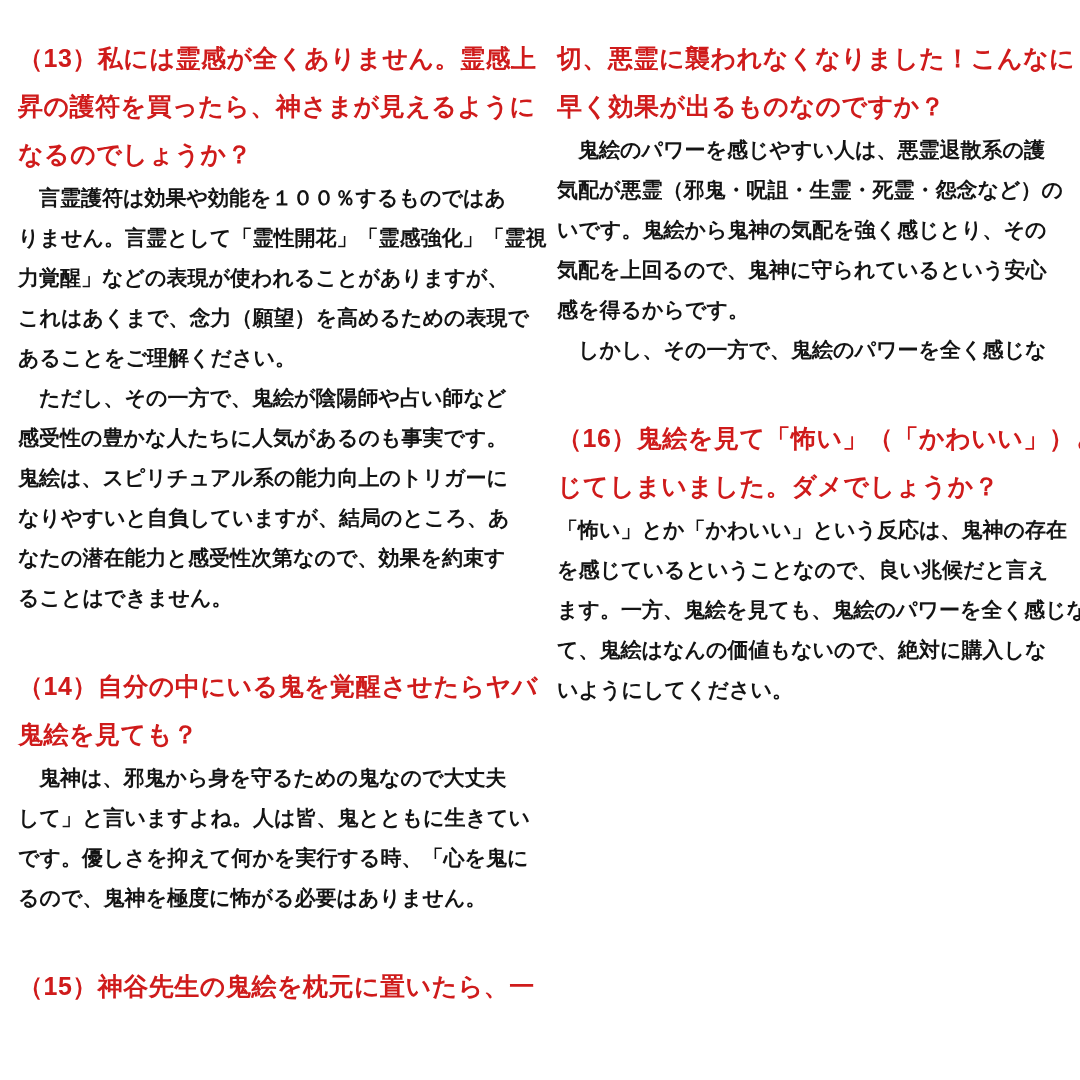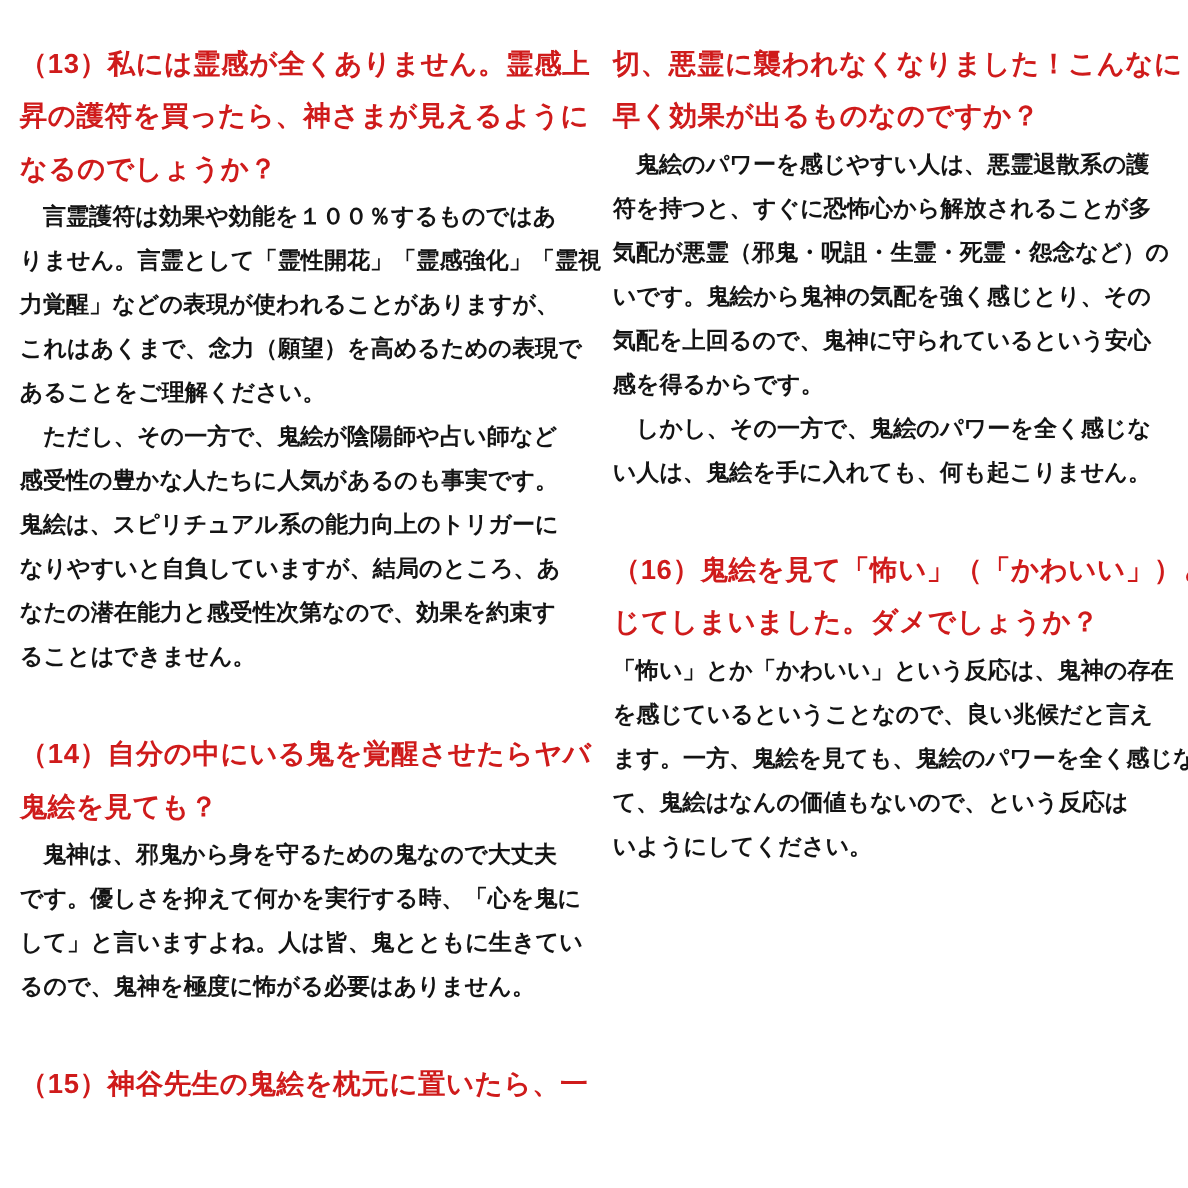--- a/index.html
+++ b/index.html
@@ -71,52 +71,50 @@
         <div class="line">なたの潜在能力と感受性次第なので、効果を約束す</div>
         <div class="line">ることはできません。</div>
       </div>
       <div class="block spacer"></div>
       <div class="block question">
         <div class="line">（14）自分の中にいる鬼を覚醒させたらヤバ</div>
         <div class="line">鬼絵を見ても？</div>
       </div>
       <div class="block answer">
         <div class="line">　鬼神は、邪鬼から身を守るための鬼なので大丈夫</div>
+        <div class="line">して」と言いますよね。人は皆、鬼とともに生きてい</div>
         <div class="line">です。優しさを抑えて何かを実行する時、「心を鬼に</div>
-        <div class="line">して」と言いますよね。人は皆、鬼とともに生きてい</div>
         <div class="line">るので、鬼神を極度に怖がる必要はありません。</div>
       </div>
       <div class="block spacer"></div>
       <div class="block question">
         <div class="line">（15）神谷先生の鬼絵を枕元に置いたら、一</div>
       </div>
     </div>
   <div class="column right">
       <div class="block question">
         <div class="line">切、悪霊に襲われなくなりました！こんなに</div>
         <div class="line">早く効果が出るものなのですか？</div>
       </div>
       <div class="block answer">
         <div class="line">　鬼絵のパワーを感じやすい人は、悪霊退散系の護</div>
-        <div class="line">符を持つと、すぐに恐怖心から解放されることが多</div>
         <div class="line">気配が悪霊（邪鬼・呪詛・生霊・死霊・怨念など）の</div>
         <div class="line">いです。鬼絵から鬼神の気配を強く感じとり、その</div>
         <div class="line">気配を上回るので、鬼神に守られているという安心</div>
         <div class="line">感を得るからです。</div>
       </div>
       <div class="block answer">
         <div class="line">　しかし、その一方で、鬼絵のパワーを全く感じな</div>
-        <div class="line">い人は、鬼絵を手に入れても、何も起こりません。</div>
       </div>
       <div class="block spacer"></div>
       <div class="block question">
         <div class="line">（16）鬼絵を見て「怖い」（「かわいい」）と感</div>
         <div class="line">じてしまいました。ダメでしょうか？</div>
       </div>
       <div class="block answer">
         <div class="line">「怖い」とか「かわいい」という反応は、鬼神の存在</div>
         <div class="line">を感じているということなので、良い兆候だと言え</div>
         <div class="line">ます。一方、鬼絵を見ても、鬼絵のパワーを全く感じな</div>
-        <div class="line">て、鬼絵はなんの価値もないので、という反応は</div>
+        <div class="line">て、鬼絵はなんの価値もないので、絶対に購入しな</div>
         <div class="line">いようにしてください。</div>
       </div>
     </div>
 </div>
 
 </body></html>

